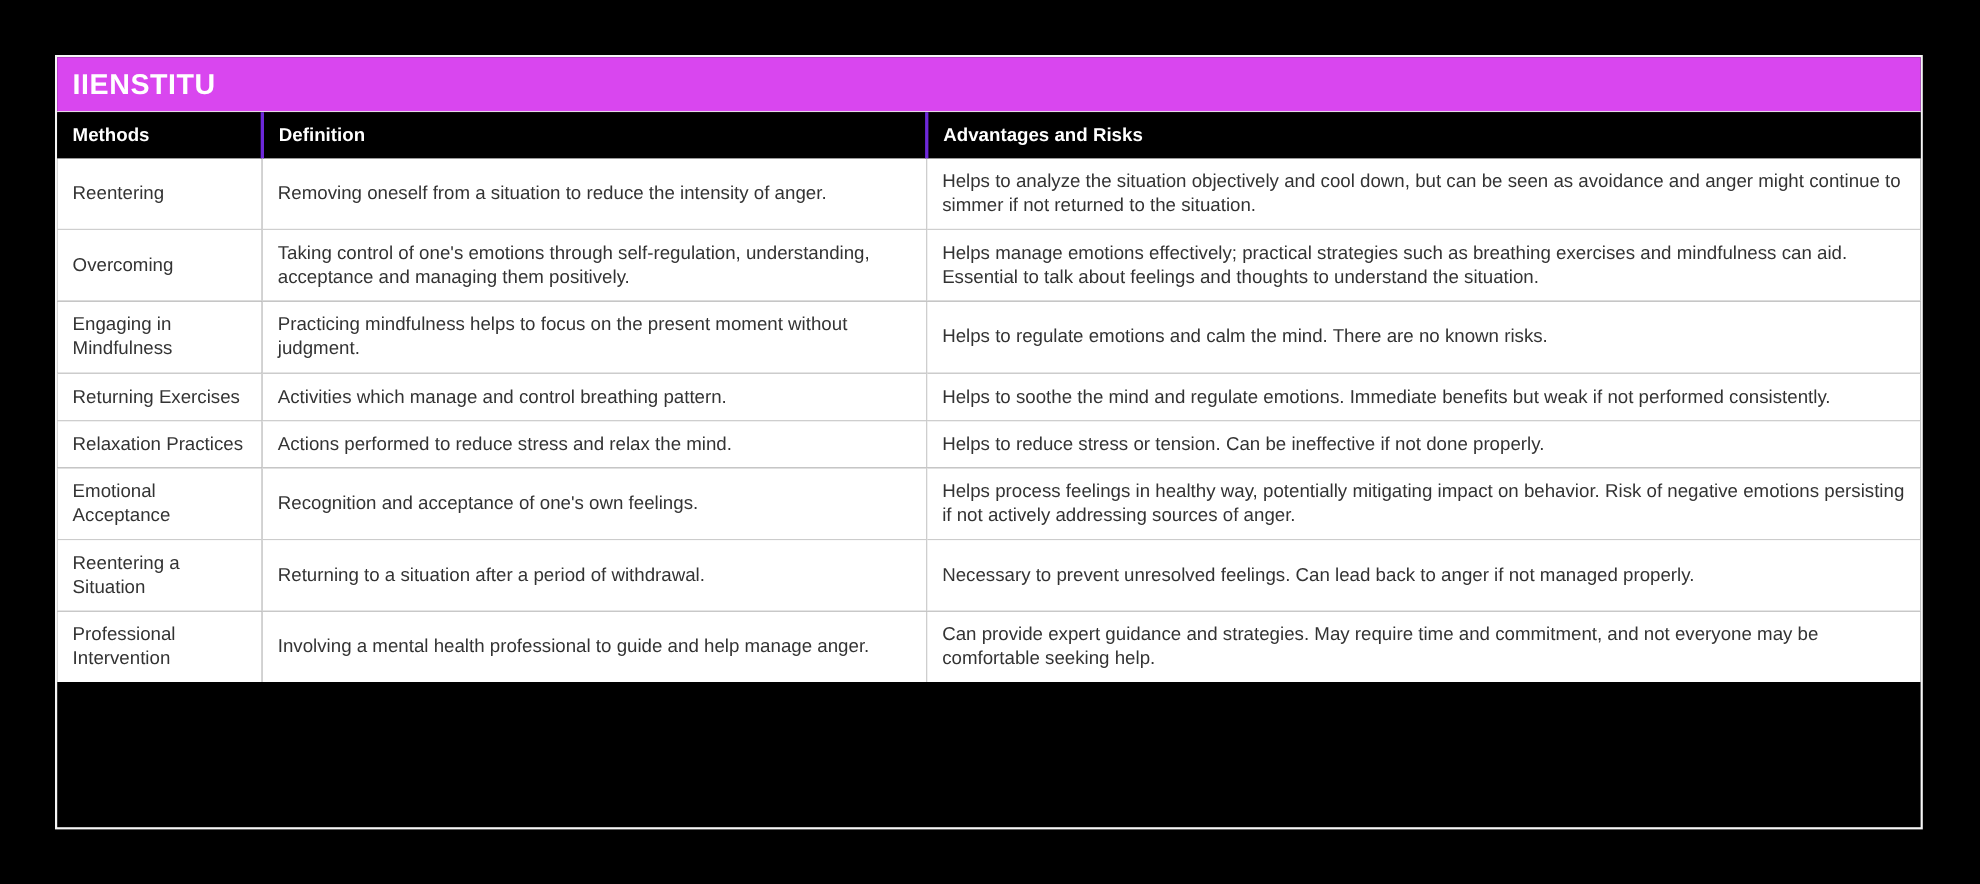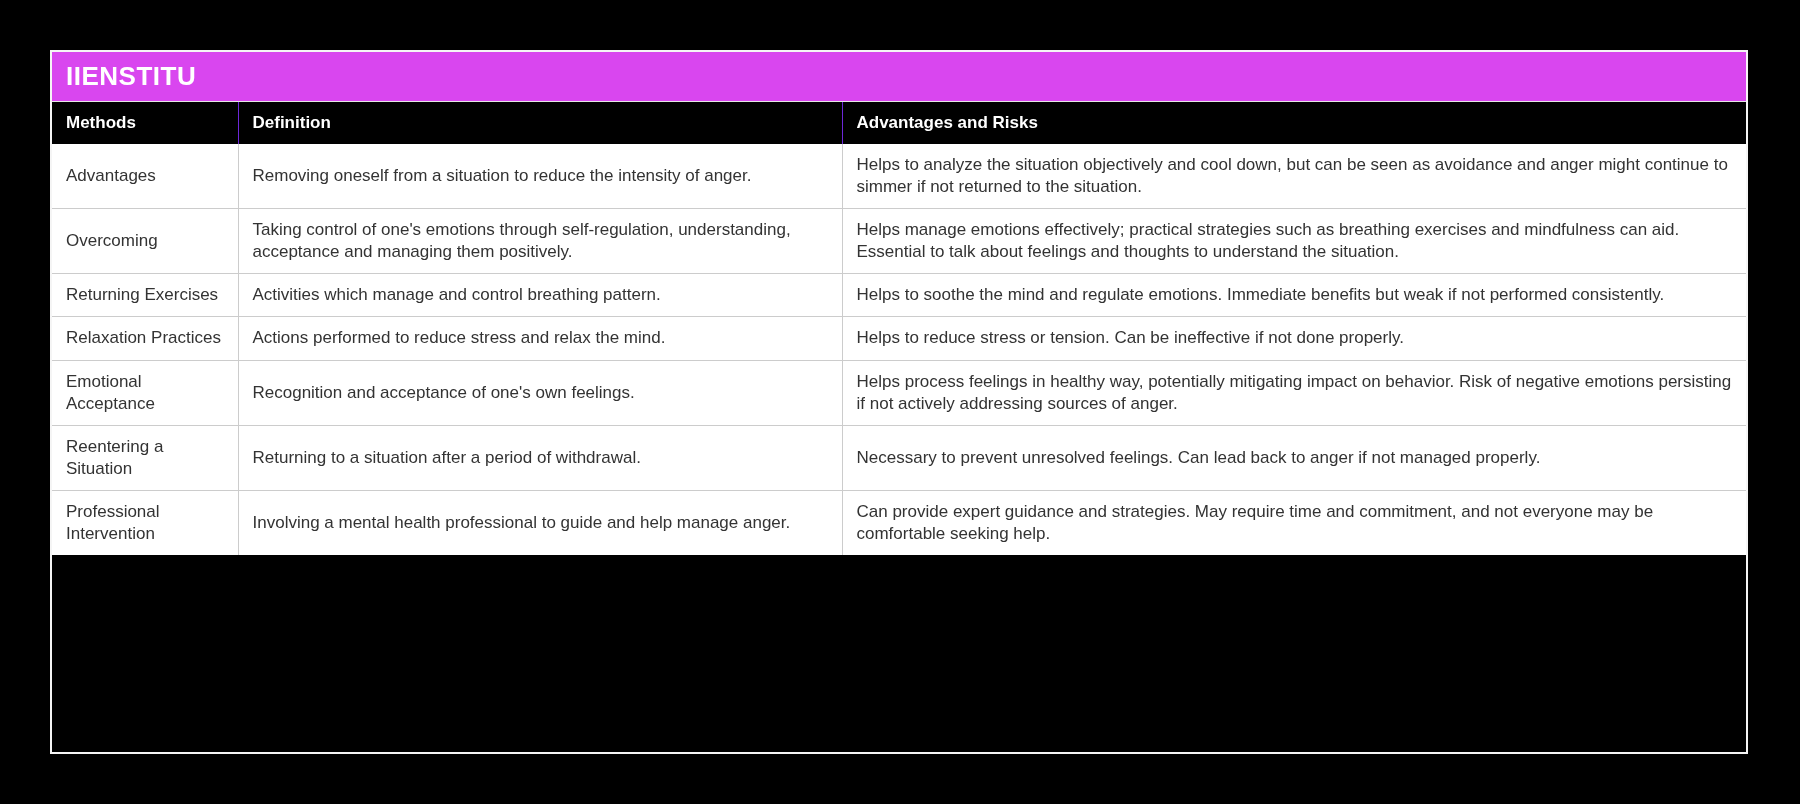--- a/index.html
+++ b/index.html
@@ -40,21 +40,21 @@
   table.methods col.c1 { width: 186px; }
   table.methods col.c2 { width: 604px; }
   table.methods th {
     height: 42px;
     background: #000000;
     color: #ffffff;
     font-weight: 700;
     text-align: left;
     vertical-align: middle;
     padding: 0 14px;
-    border-right: 1px solid #6d28d9;
+    border-right: 3px solid #6d28d9;
   }
   table.methods th:last-child { border-right: none; }
   table.methods td {
     background: #ffffff;
     color: #333333;
     vertical-align: middle;
     padding: 10px 14px;
     border-top: 1px solid #cccccc;
     border-right: 1px solid #cccccc;
     word-wrap: break-word;
@@ -77,28 +77,33 @@
     </colgroup>
     <thead>
       <tr>
         <th>Methods</th>
         <th>Definition</th>
         <th>Advantages and Risks</th>
       </tr>
     </thead>
     <tbody>
       <tr>
-        <td>Advantages</td>
+        <td>Reentering</td>
         <td>Removing oneself from a situation to reduce the intensity of anger.</td>
         <td>Helps to analyze the situation objectively and cool down, but can be seen as avoidance and anger might continue to simmer if not returned to the situation.</td>
       </tr>
       <tr>
         <td>Overcoming</td>
         <td>Taking control of one's emotions through self-regulation, understanding, acceptance and managing them positively.</td>
         <td>Helps manage emotions effectively; practical strategies such as breathing exercises and mindfulness can aid. Essential to talk about feelings and thoughts to understand the situation.</td>
+      </tr>
+      <tr>
+        <td>Engaging in Mindfulness</td>
+        <td>Practicing mindfulness helps to focus on the present moment without judgment.</td>
+        <td>Helps to regulate emotions and calm the mind. There are no known risks.</td>
       </tr>
       <tr>
         <td>Returning Exercises</td>
         <td>Activities which manage and control breathing pattern.</td>
         <td>Helps to soothe the mind and regulate emotions. Immediate benefits but weak if not performed consistently.</td>
       </tr>
       <tr>
         <td>Relaxation Practices</td>
         <td>Actions performed to reduce stress and relax the mind.</td>
         <td>Helps to reduce stress or tension. Can be ineffective if not done properly.</td>

